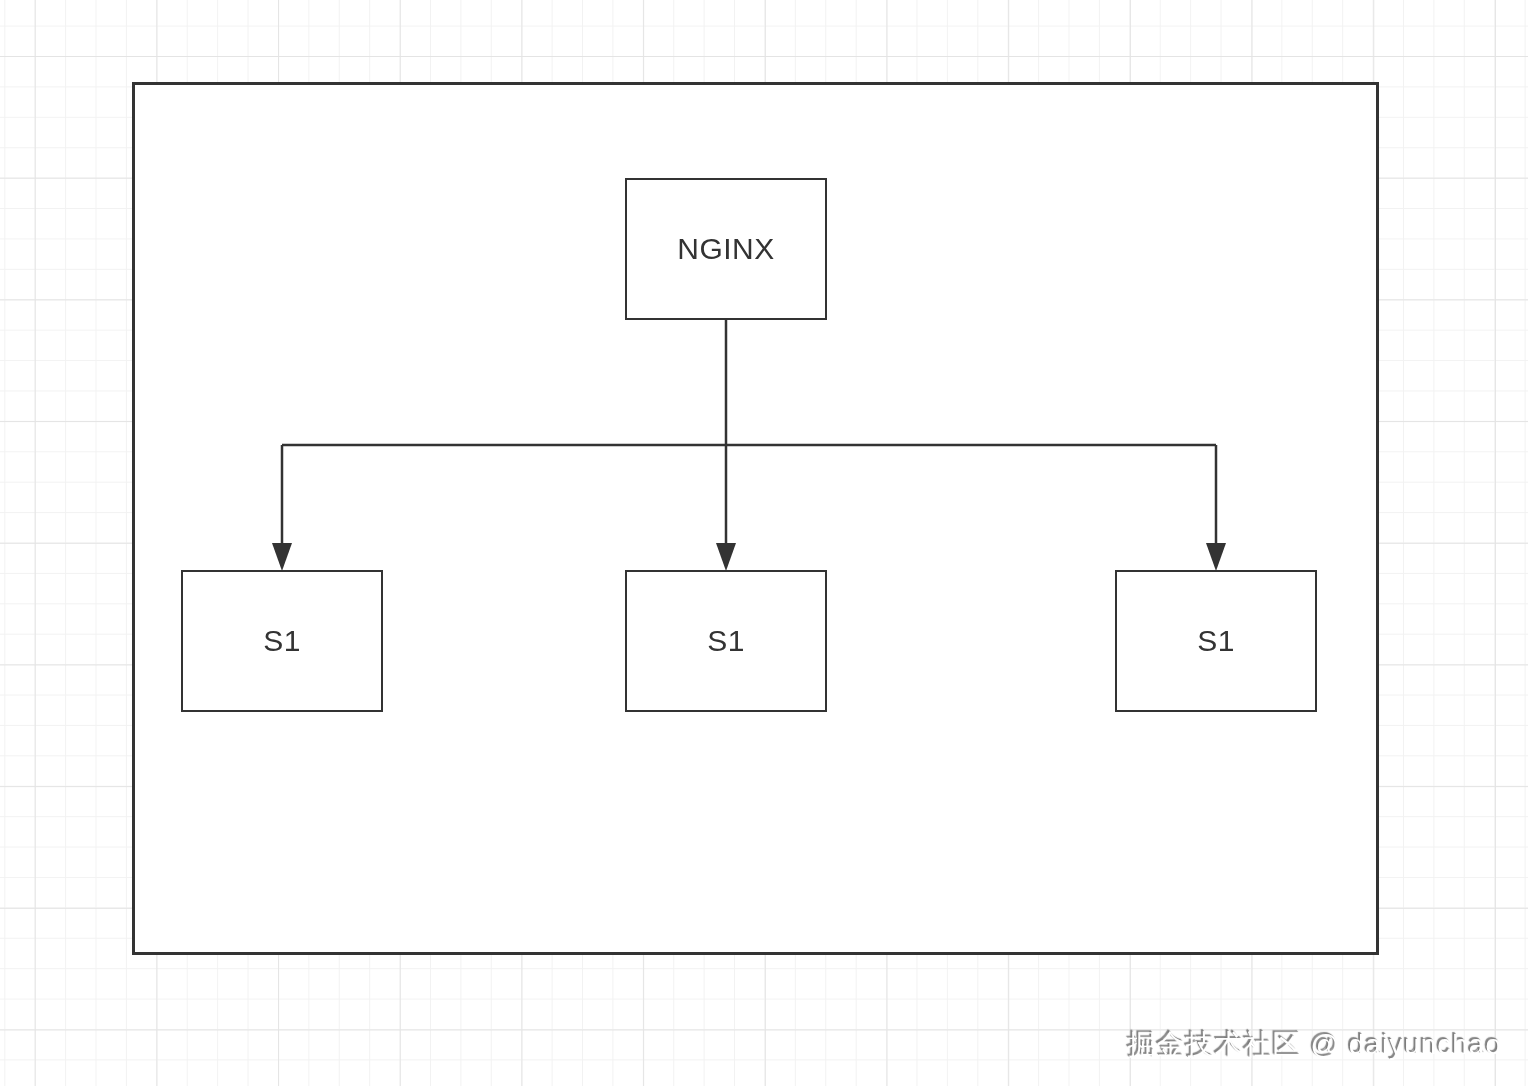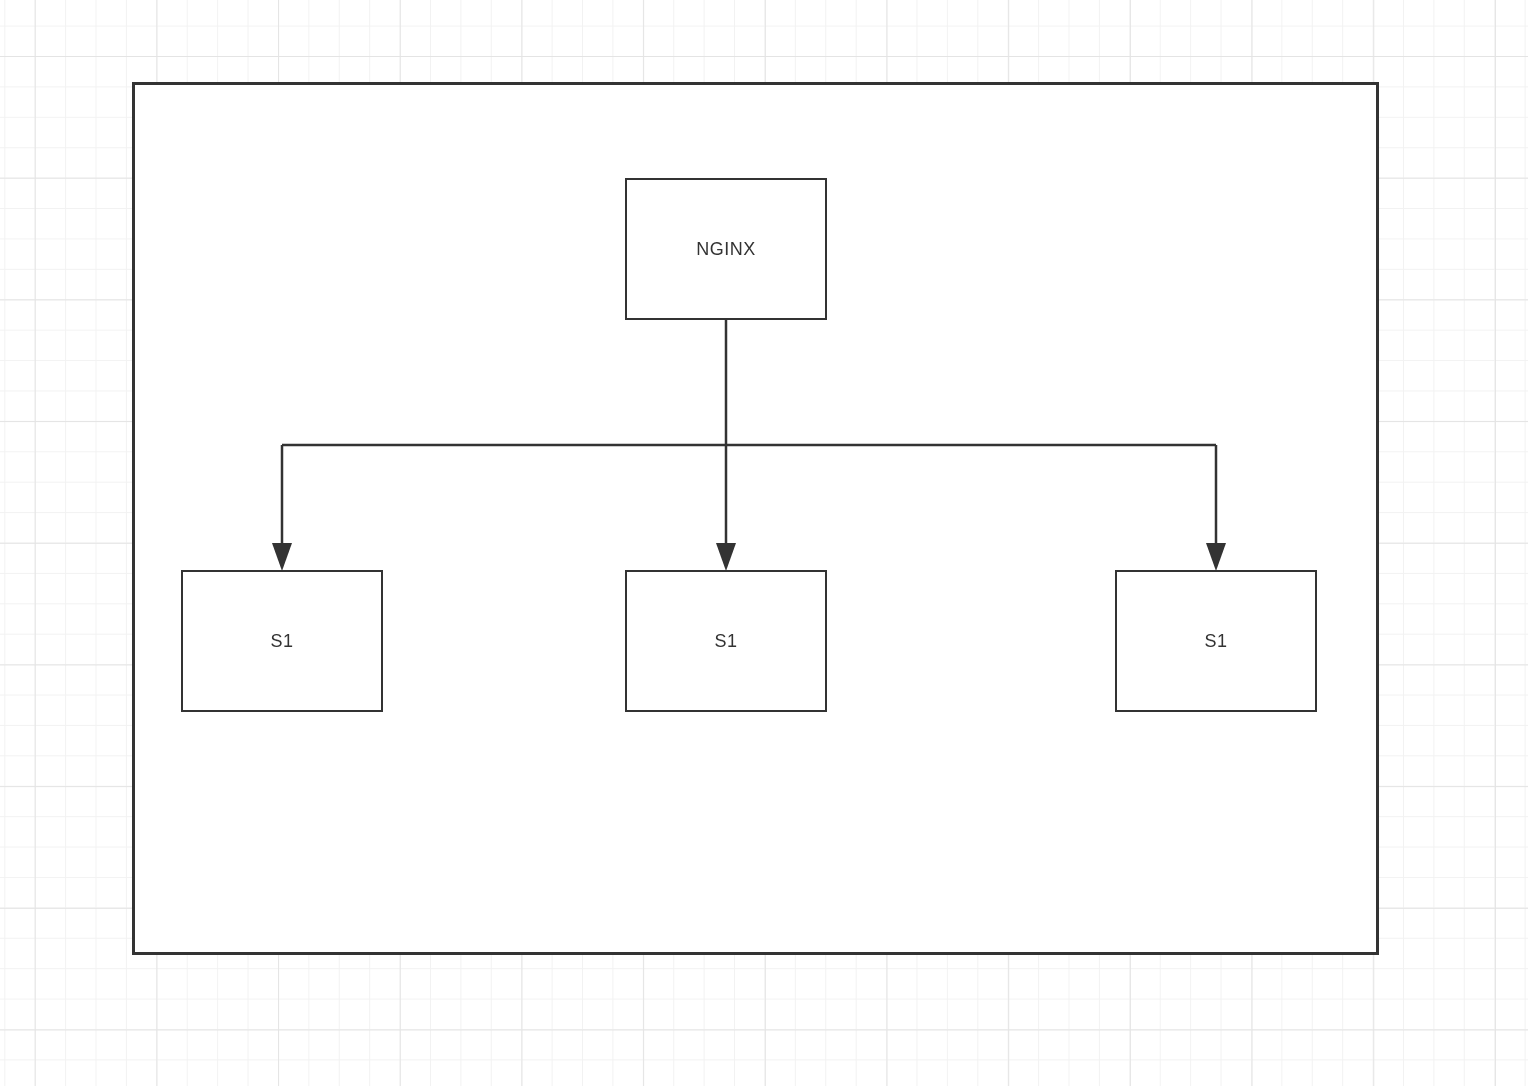--- a/index.html
+++ b/index.html
@@ -57,21 +57,21 @@
     fill:var(--stroke);
     stroke:none;
   }
   .node{
     position:absolute;
     border:2.5px solid var(--stroke);
     background:var(--canvas-bg);
     display:flex;
     align-items:center;
     justify-content:center;
-    font-size:18px;
+    font-size:30px;
     color:var(--node-text);
     letter-spacing:0.5px;
   }
   .node-nginx{left:625px;top:178px;width:202px;height:142px;}
   .node-s1-left{left:181px;top:570px;width:202px;height:142px;}
   .node-s1-middle{left:625px;top:570px;width:202px;height:142px;}
   .node-s1-right{left:1115px;top:570px;width:202px;height:142px;}
   .watermark{
     position:absolute;
     right:26px;
@@ -114,14 +114,15 @@
   </div>
 
   <div class="node node-s1-middle">
     <span>S1</span>
   </div>
 
   <div class="node node-s1-right">
     <span>S1</span>
   </div>
 
+  <div class="watermark">掘金技术社区 @ daiyunchao</div>
 
 </div>
 
 </body></html>

